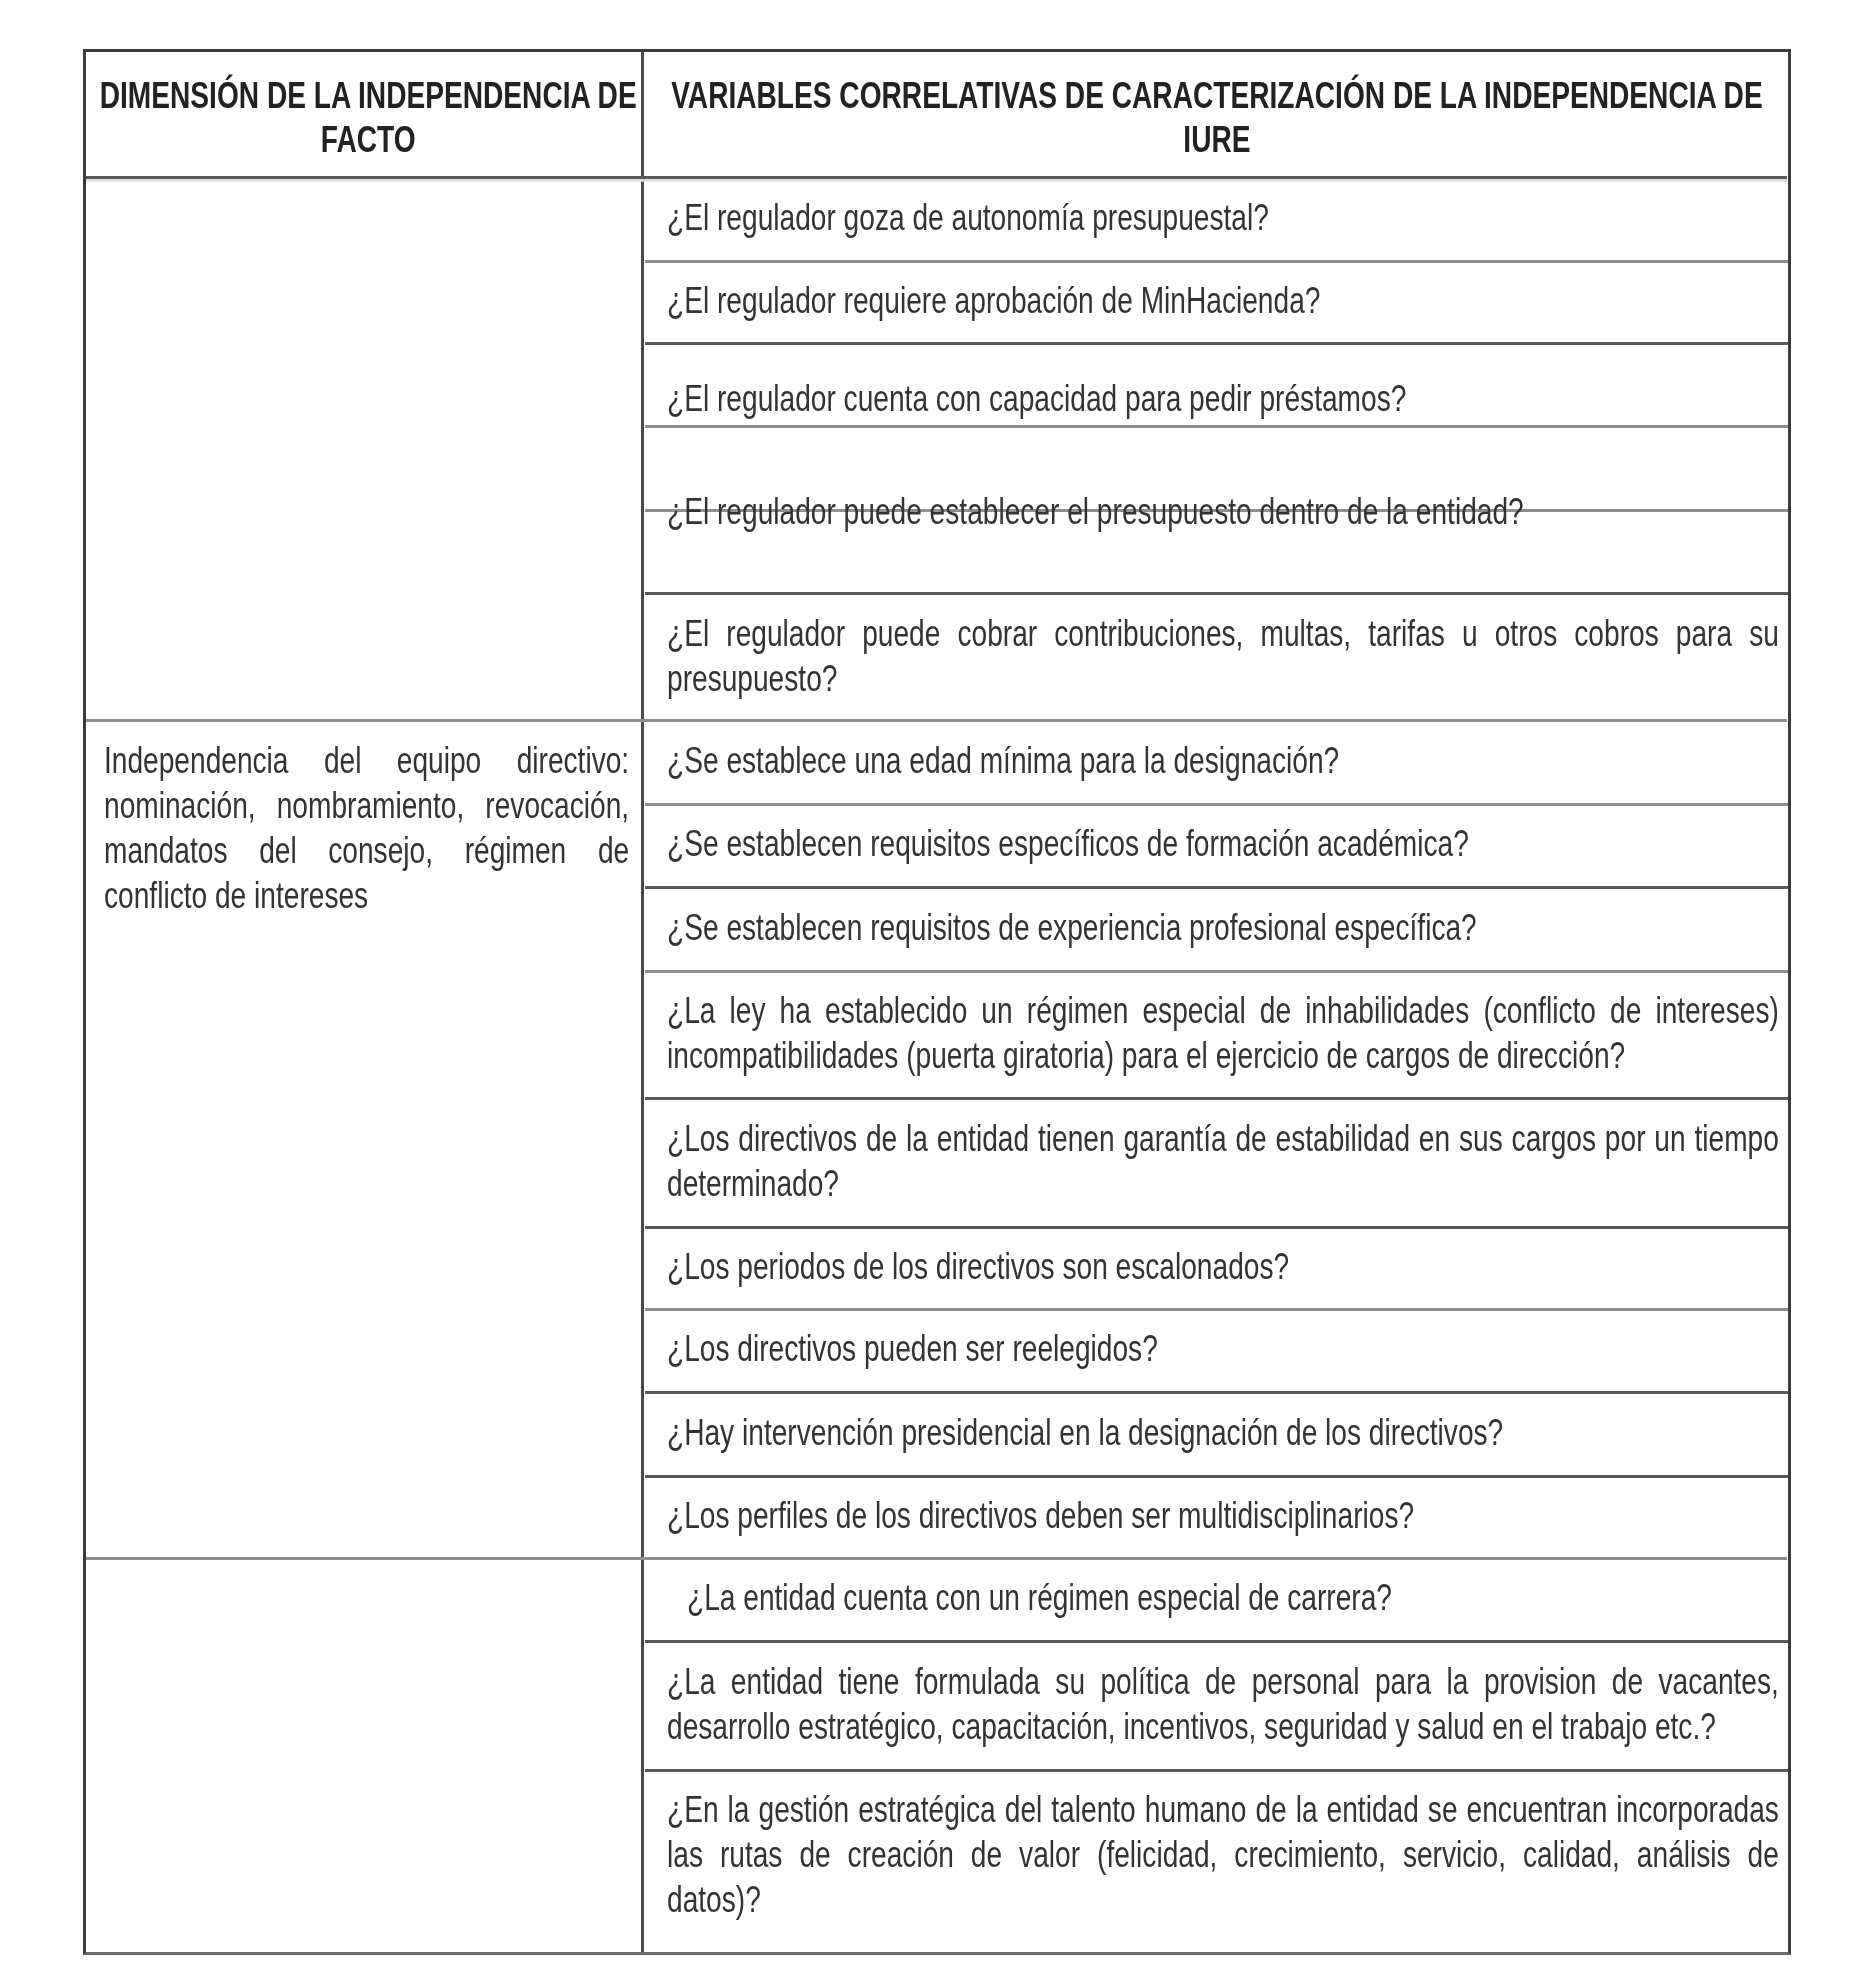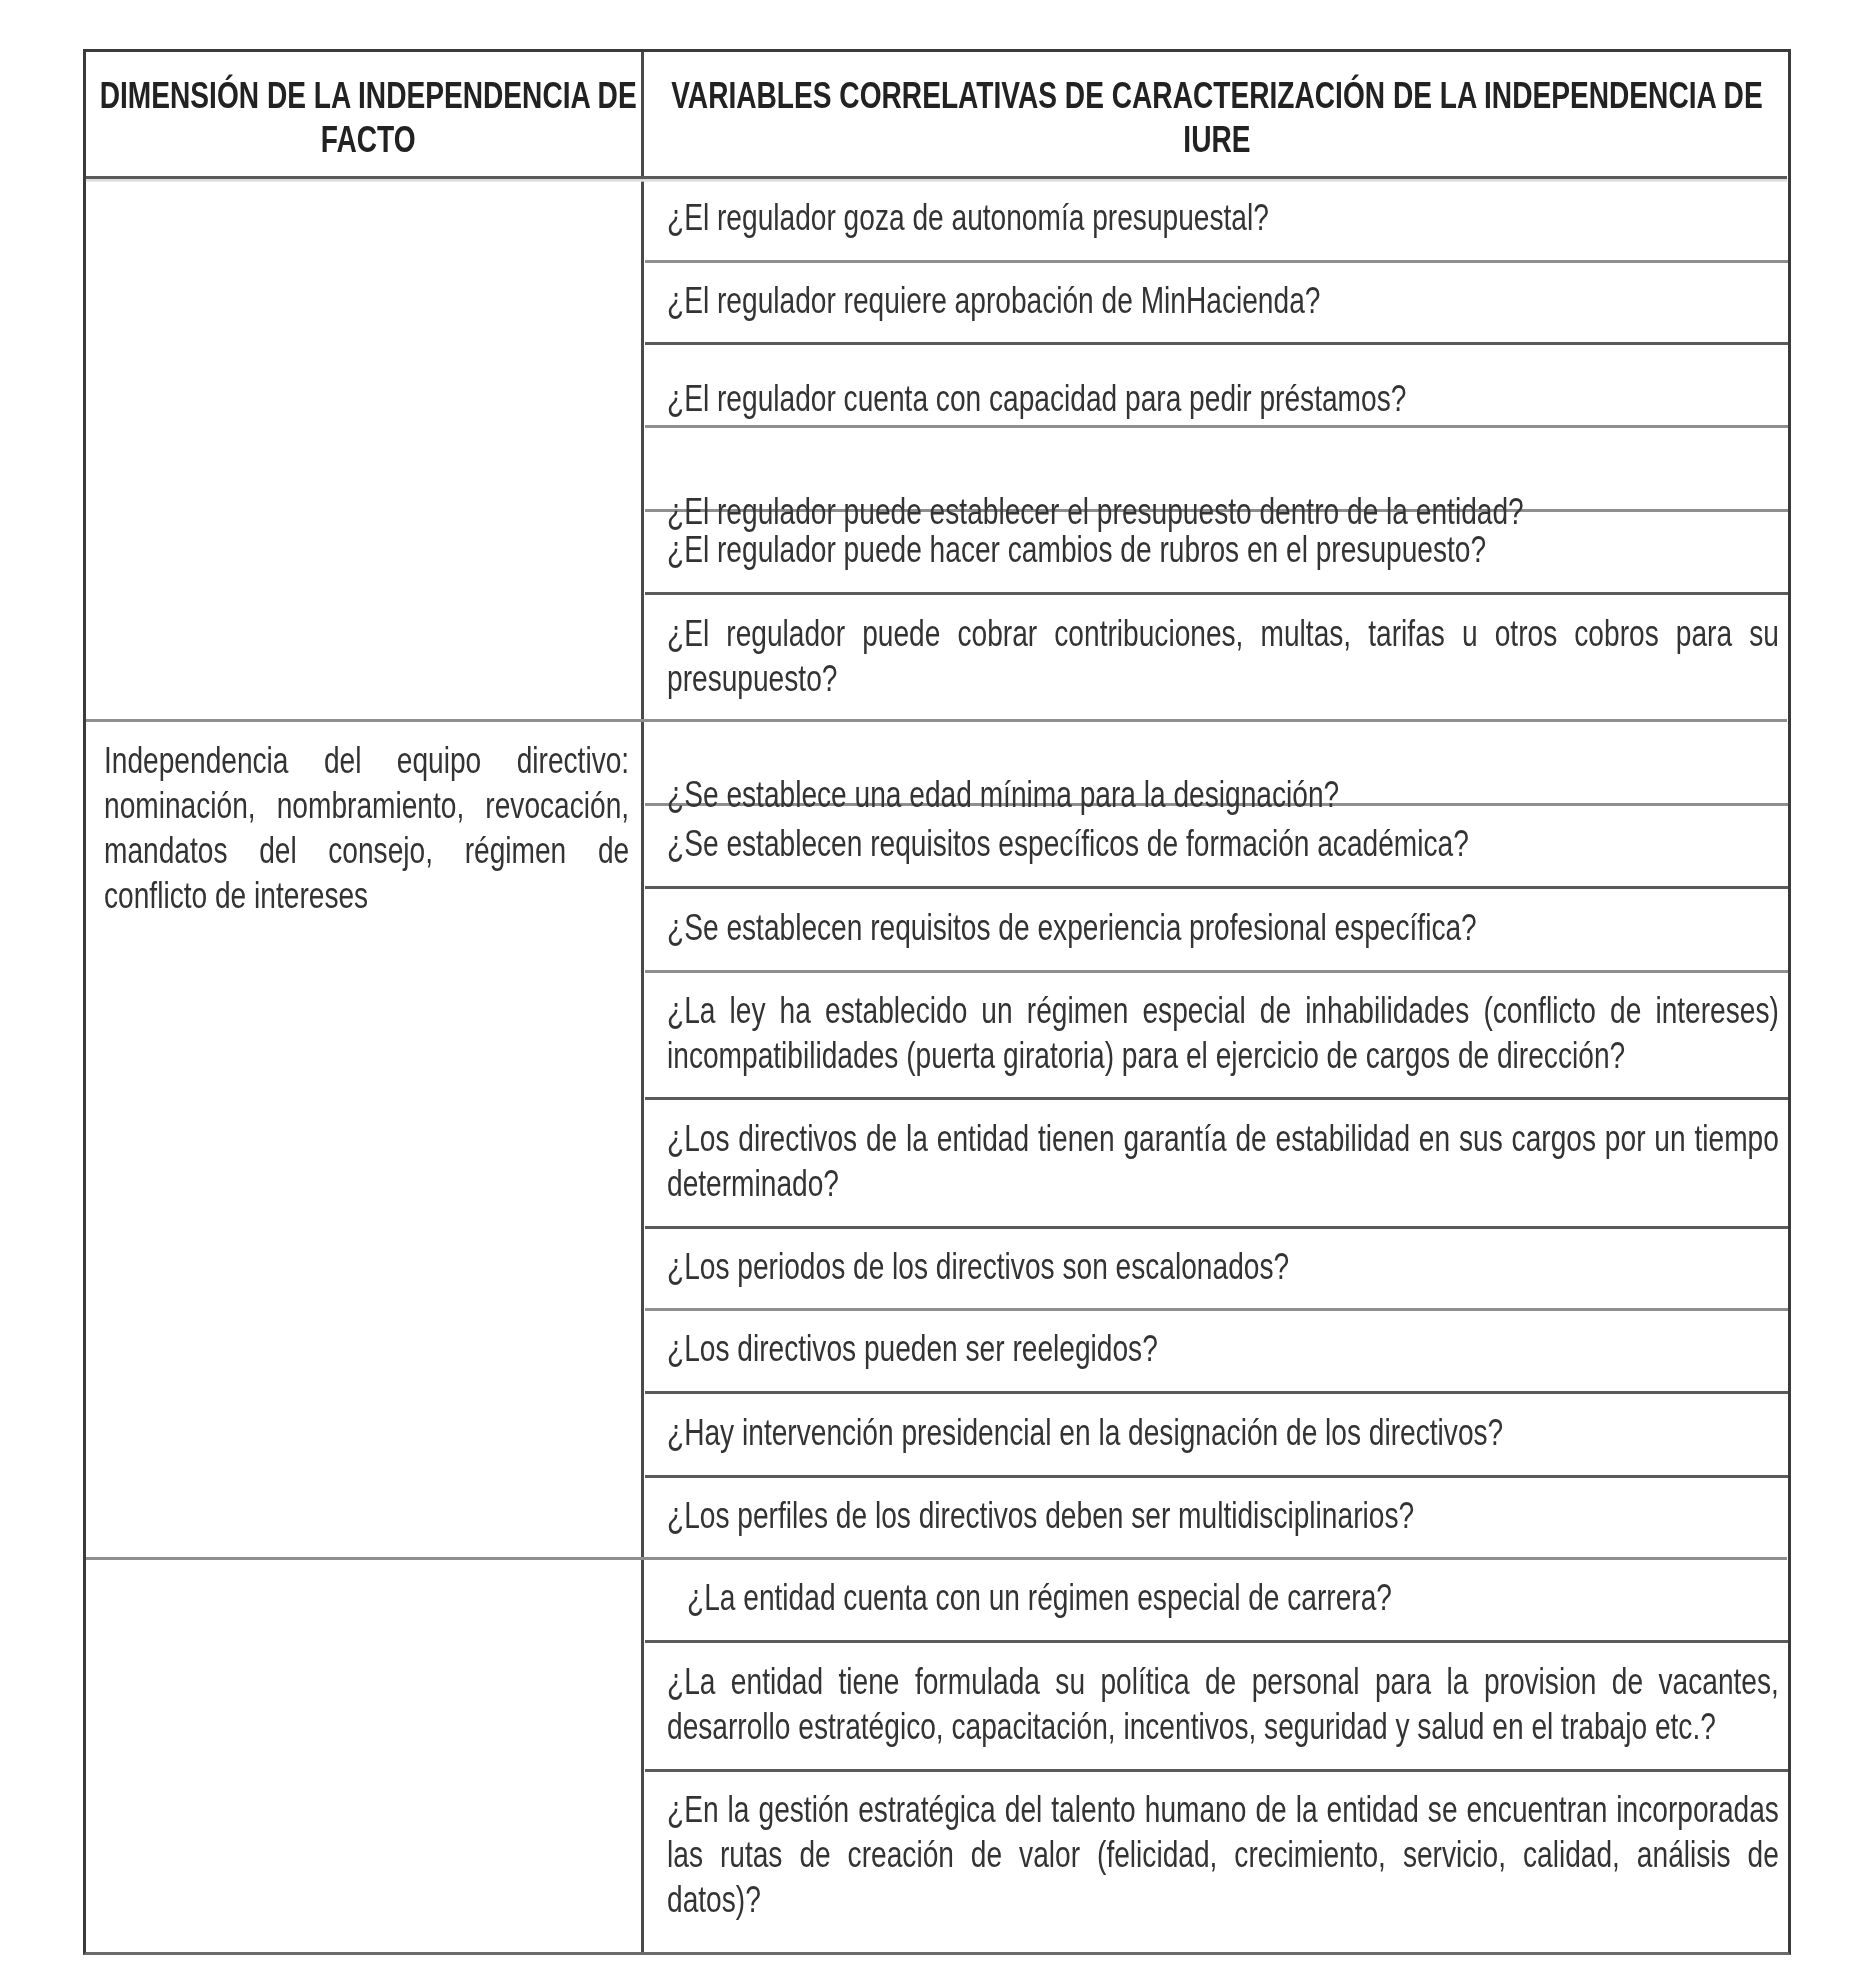--- a/index.html
+++ b/index.html
@@ -64,31 +64,28 @@
   </div>
   <div class="cell body" style="left:559px; top:211px; width:1112px; height:79px;">
     <div class="cond" style="width:1463px; margin-left:22px; padding-top:15px;">¿El regulador requiere aprobación de MinHacienda?</div>
   </div>
   <div class="cell body" style="left:559px; top:293px; width:1143px; height:80px;margin-top:16px;">
     <div class="cond" style="width:1463px; margin-left:22px; padding-top:15px;">¿El regulador cuenta con capacidad para pedir préstamos?</div>
   </div>
   <div class="cell body" style="left:559px; top:377px; width:1143px; height:80px;margin-top:45px;">
     <div class="cond" style="width:1463px; margin-left:22px; padding-top:15px;">¿El regulador puede establecer el presupuesto dentro de la entidad?</div>
   </div>
-  <div class="cell body" style="left:559px; top:460px; width:1143px; height:80px;">
-    <div class="cond" style="width:1463px; margin-left:22px; padding-top:15px;">¿El regulador puede hacer cambios de rubros en el presupuesto?</div>
-  </div>
   <div class="cell body" style="left:559px; top:544px; width:1143px; height:124px;">
     <div class="cond" style="width:1463px; margin-left:22px; padding-top:15px;">¿El regulador puede cobrar contribuciones, multas, tarifas u otros cobros para su presupuesto?</div>
   </div>
 
   <div class="cell body left" style="left:0; top:671px; width:555px; height:834px;">
     <div class="cond" style="width:691px; margin-left:18px; padding-top:15px;">Independencia del equipo directivo: nominación, nombramiento, revocación, mandatos del consejo, régimen de conflicto de intereses</div>
   </div>
-  <div class="cell body" style="left:559px; top:671px; width:1143px; height:80px;margin-top:34px;">
+  <div class="cell body" style="left:559px; top:671px; width:1143px; height:80px;">
     <div class="cond" style="width:1463px; margin-left:22px; padding-top:15px;">¿Se establece una edad mínima para la designación?</div>
   </div>
   <div class="cell body" style="left:559px; top:754px; width:1143px; height:80px;">
     <div class="cond" style="width:1463px; margin-left:22px; padding-top:15px;">¿Se establecen requisitos específicos de formación académica?</div>
   </div>
   <div class="cell body" style="left:559px; top:838px; width:1143px; height:80px;">
     <div class="cond" style="width:1463px; margin-left:22px; padding-top:15px;">¿Se establecen requisitos de experiencia profesional específica?</div>
   </div>
   <div class="cell body" style="left:559px; top:921px; width:1143px; height:124px;">
     <div class="cond" style="width:1463px; margin-left:22px; padding-top:15px;">¿La ley ha establecido un régimen especial de inhabilidades (conflicto de intereses) incompatibilidades (puerta giratoria) para el ejercicio de cargos de dirección?</div>

